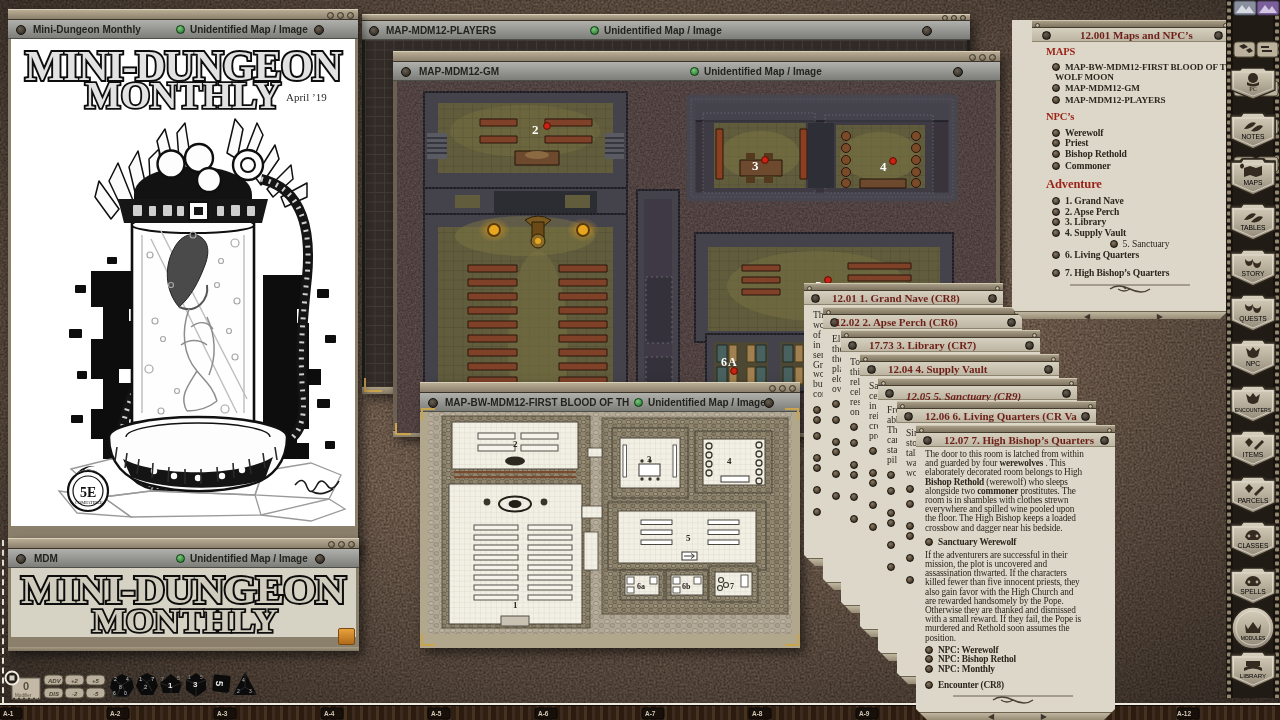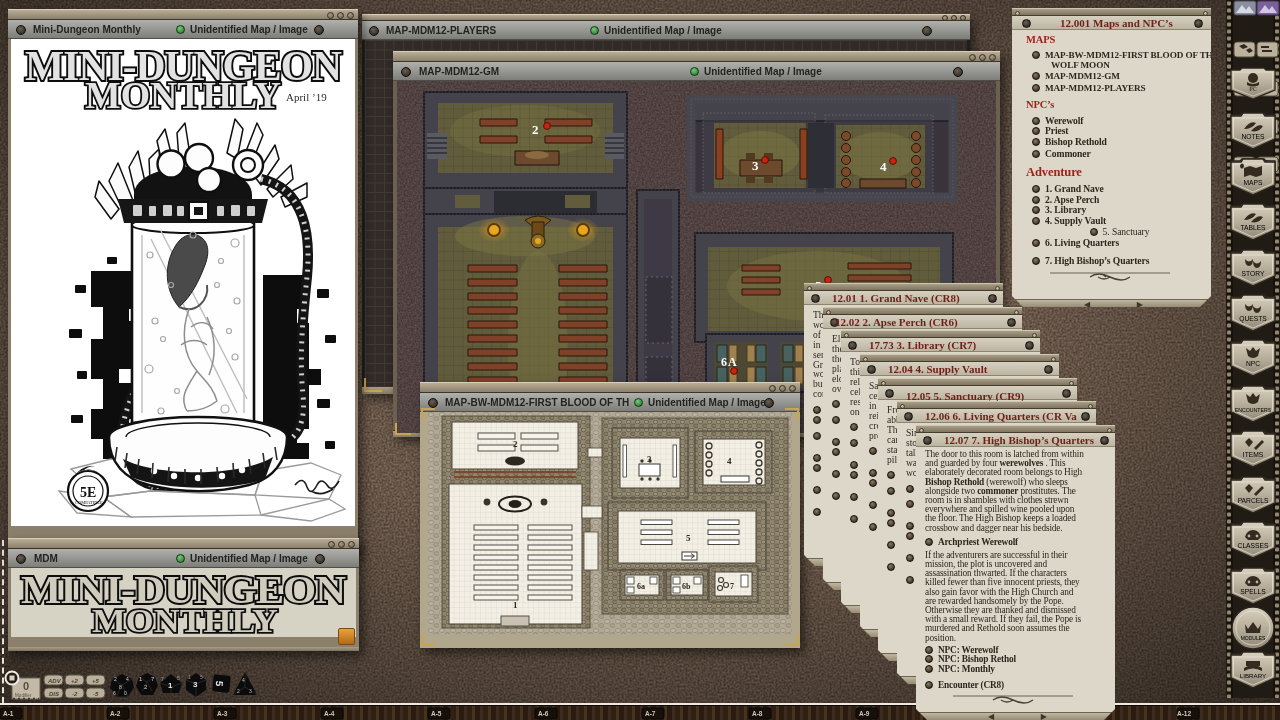--- a/index.html
+++ b/index.html
@@ -594,21 +594,21 @@
   <div class="nbot"></div>
 </div>
 
 <div class="note" style="left:878px;top:378px;height:283px;">
   <div class="ntop">
         <span class="ndot" style="left:3px"></span>
         <span class="ndot" style="right:3px"></span>
       </div>
   <div class="nhead">
         <span class="nlock" style="left:7px;top:3px"></span>
-        <span style="position:absolute;left:28px;top:4px;">12.05 5. Sanctuary (CR9)</span>
+        <span style="position:absolute;left:28px;top:4px;font-style:italic;">12.05 5. Sanctuary (CR9)</span>
         <span class="nlock" style="right:6px;top:3px"></span>
       </div>
   <div class="nbody" style="padding:6px 8px 0 9px;">From this private sanctuary the<br>abbots lead their evening prayers.<br>The room is ringed with fine<br>carved benches and a lectern<br>stands at the head of the chamber,<br>piled with holy writ.
   <div style="margin-top:6px"><span class="bullet"></span><b>NPC: Priest</b></div>
   <div style="margin-top:6px"><span class="bullet"></span><b>Encounter (CR9)</b></div>
   <div style="margin-top:12px"><span class="bullet"></span><b>NPC: Werewolf</b></div>
   <div><span class="bullet"></span><b>NPC: Priest</b></div>
   <div style="margin-top:12px"><span class="bullet"></span><b>Treasure Parcel</b></div>
   <div style="margin-top:12px"><span class="bullet"></span><b>Encounter</b></div>
   </div>
@@ -649,21 +649,21 @@
   <div class="nbody" style="padding:3px 6px 0 9px;font-size:9.3px;line-height:9.2px;letter-spacing:-0.15px;white-space:nowrap;">
     The door to this room is latched from within<br>
     and guarded by four <b>werewolves</b> . This<br>
     elaborately decorated room belongs to High<br>
     <b>Bishop Rethold</b> (werewolf) who sleeps<br>
     alongside two <b>commoner</b> prostitutes. The<br>
     room is in shambles with clothes strewn<br>
     everywhere and spilled wine pooled upon<br>
     the floor. The High Bishop keeps a loaded<br>
     crossbow and dagger near his bedside.
-    <div style="margin-top:4px;line-height:11px;"><span class="bullet"></span><b>Archpriest Werewolf</b></div>
+    <div style="margin-top:4px;line-height:11px;"><span class="bullet"></span><b>Sanctuary Werewolf</b></div>
     <div style="margin-top:3px">
     If the adventurers are successful in their<br>
     mission, the plot is uncovered and<br>
     assassination thwarted. If the characters<br>
     killed fewer than five innocent priests, they<br>
     also gain favor with the High Church and<br>
     are rewarded handsomely by the Pope.<br>
     Otherwise they are thanked and dismissed<br>
     with a small reward. If they fail, the Pope is<br>
     murdered and Rethold soon assumes the<br>
@@ -676,33 +676,33 @@
           <path d="M0 4 H120" stroke="#6b6352" stroke-width="1"></path>
           <path d="M40 8 q8 -6 20 0 q12 6 20 0 M48 8 q6 4 12 0" stroke="#4a4234" stroke-width="1.4" fill="none"></path>
         </svg>
   </div>
   <div class="nbot">
     <span style="position:absolute;left:72px;top:-1px;font-size:8px;color:#3c362c;">◀</span>
     <span style="position:absolute;right:68px;top:-1px;font-size:8px;color:#3c362c;">▶</span>
   </div>
 </div>
 
-<div class="note" id="mapsnpc" style="left:1012px;top:8px;height:299px;">
+<div class="note" id="mapsnpc" style="left:1012px;top:20px;height:299px;padding-left:20px;">
   <div class="ntop">
         <span class="ndot" style="left:3px"></span>
         <span class="ndot" style="right:3px"></span>
       </div>
   <div class="nhead">
         <span class="nlock" style="left:10px;top:3px"></span>
         <span style="position:absolute;left:48px;top:1px;">12.001 Maps and NPC’s</span>
         <span class="nlock" style="right:8px;top:3px"></span>
       </div>
   <div class="nbody" style="padding:5px 4px 0 14px;font-size:9.6px;line-height:9.8px;letter-spacing:-0.1px;">
     <div class="red" style="font-size:10.5px;">MAPS</div>
-    <div style="margin:6px 0 0 6px;font-weight:bold;white-space:nowrap;font-size:9.2px;"><span class="bullet"></span>MAP-BW-MDM12-FIRST BLOOD OF THE<div style="margin-left:19px;">WOLF MOON</div></div>
+    <div style="margin:6px 0 0 6px;font-weight:bold;white-space:nowrap;font-size:9.2px;"><span class="bullet"></span>MAP-BW-MDM12-FIRST BLOOD OF THE<div style="margin-left:3px;">WOLF MOON</div></div>
     <div style="margin:2px 0 0 6px;font-weight:bold;font-size:9.2px;"><span class="bullet"></span>MAP-MDM12-GM</div>
     <div style="margin:2px 0 0 6px;font-weight:bold;font-size:9.2px;"><span class="bullet"></span>MAP-MDM12-PLAYERS</div>
     <div class="red" style="font-size:10.5px;margin-top:6px;">NPC’s</div>
     <div style="margin:6px 0 0 6px;font-weight:bold;"><span class="bullet"></span>Werewolf</div>
     <div style="margin:0 0 0 6px;font-weight:bold;"><span class="bullet"></span>Priest</div>
     <div style="margin:2px 0 0 6px;font-weight:bold;"><span class="bullet"></span>Bishop Rethold</div>
     <div style="margin:2px 0 0 6px;font-weight:bold;"><span class="bullet"></span>Commoner</div>
     <div class="red" style="font-size:12.5px;margin-top:9px;">Adventure</div>
     <div style="margin:6px 0 0 6px;font-weight:bold;"><span class="bullet"></span>1. Grand Nave</div>
     <div style="margin:1px 0 0 6px;font-weight:bold;"><span class="bullet"></span>2. Apse Perch</div>

